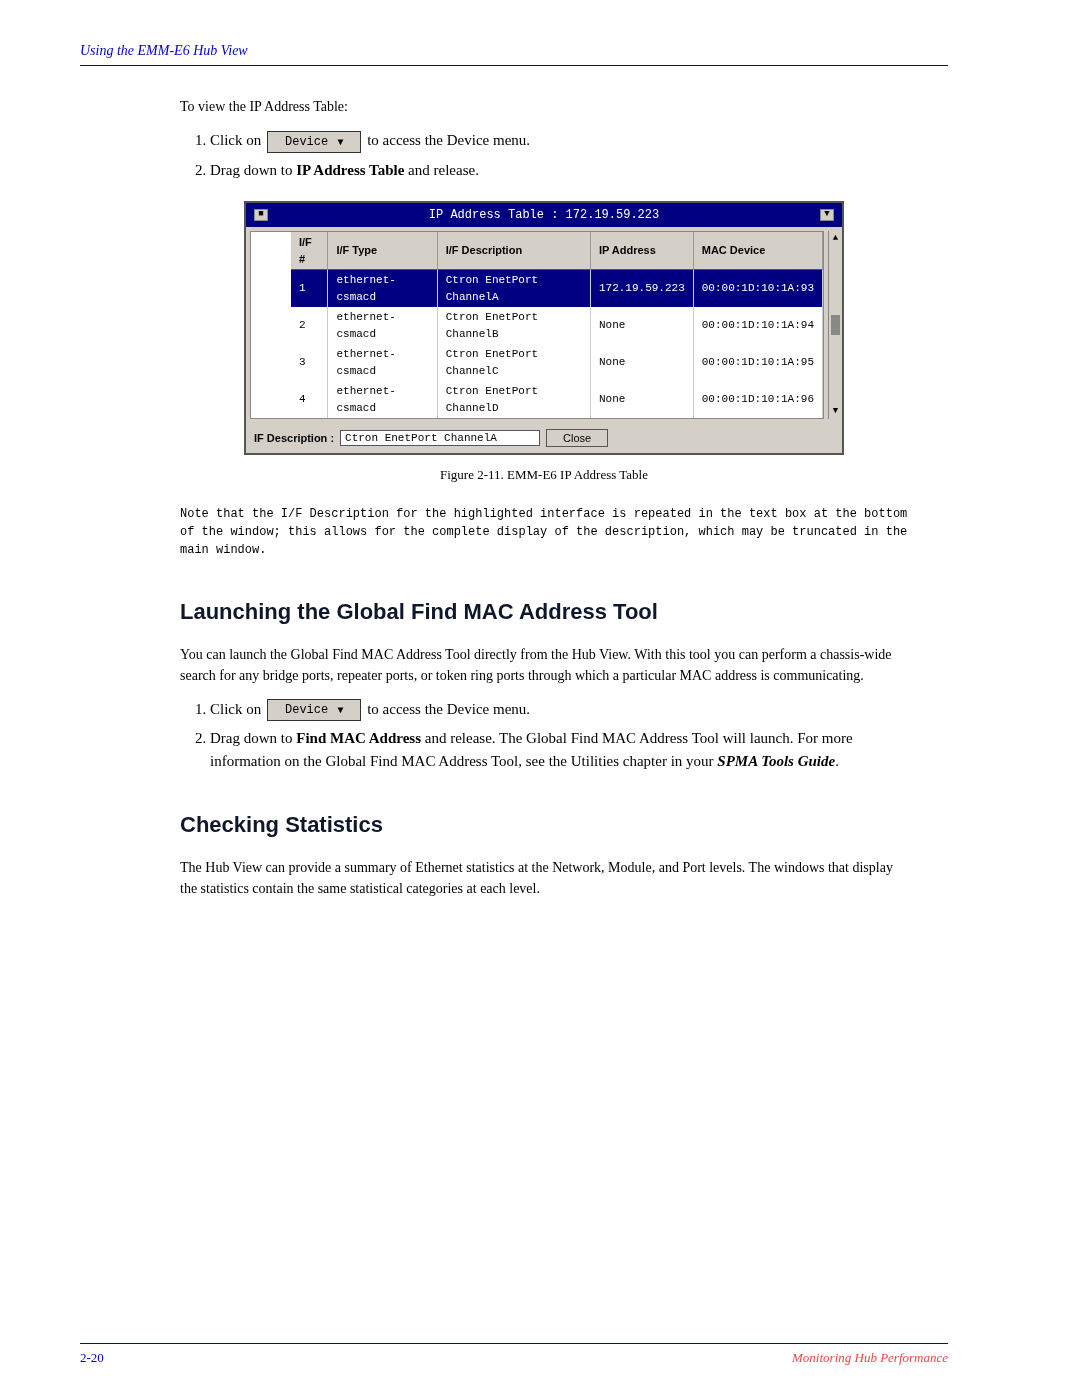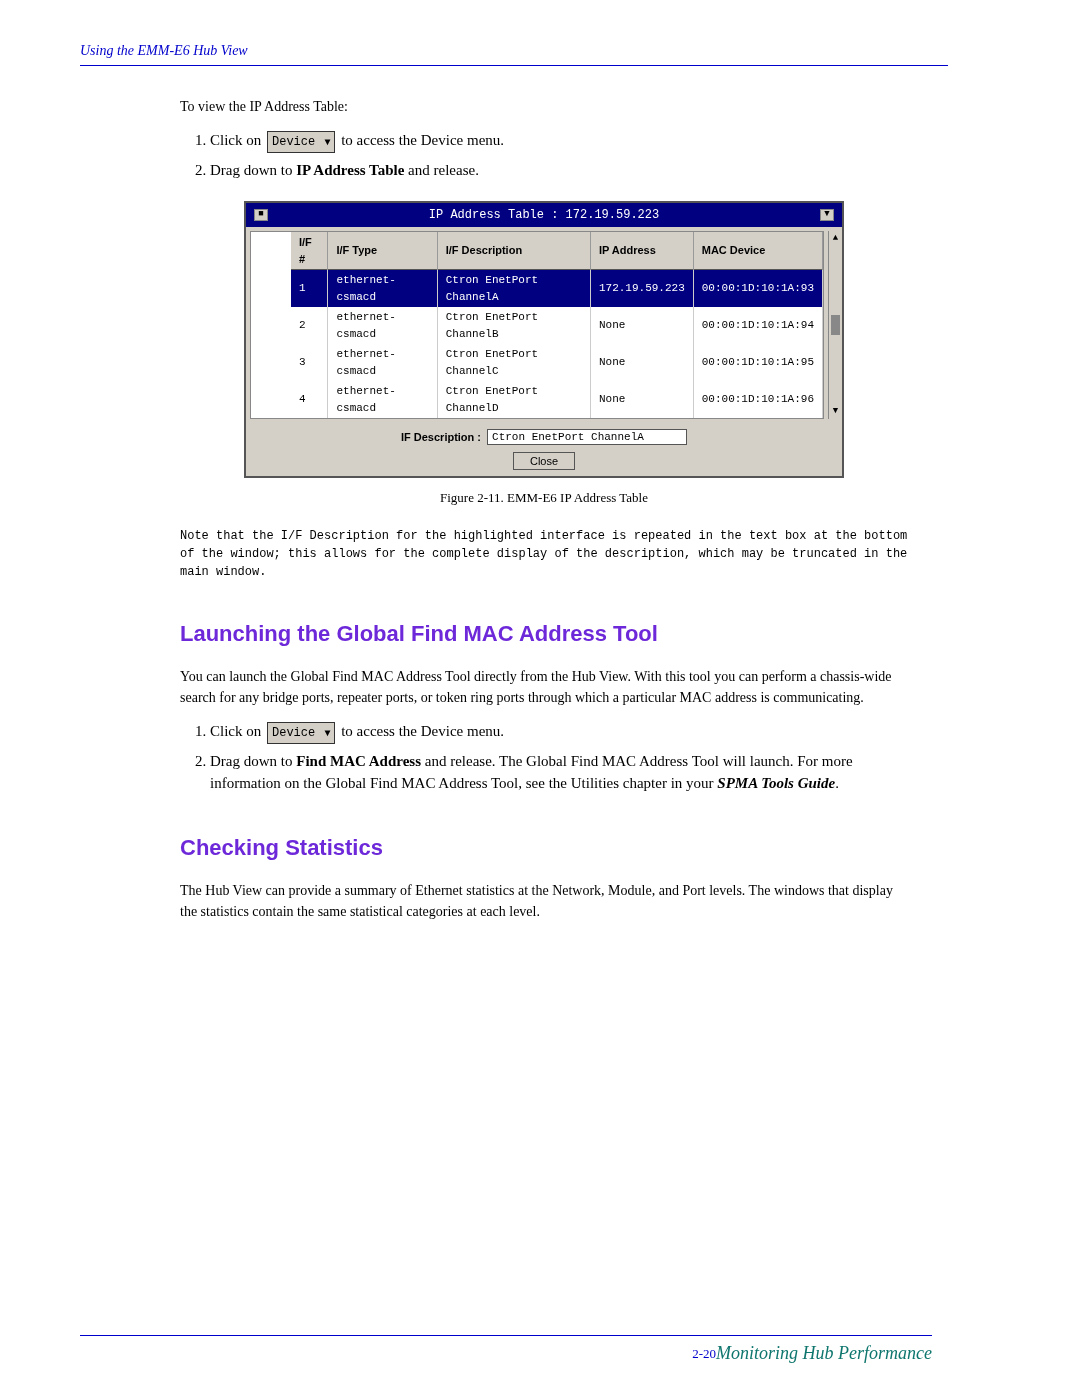--- a/index.html
+++ b/index.html
@@ -44,21 +44,21 @@
     .ordered-list li {
       margin-bottom: 6px;
       font-size: 15px;
     }
     .device-btn {
       display: inline-block;
       border: 1px solid #333;
       background: #d4d0c8;
       font-family: "Courier New", monospace;
       font-size: 12px;
-      padding: 1px 4px;
+      padding: 1px 17px;
       margin: 0 2px;
       vertical-align: middle;
       position: relative;
       text-align: center;
     }
     .device-btn-arrow {
       display: inline-block;
       font-size: 10px;
       margin-left: 2px;
     }
@@ -131,21 +131,21 @@
     }
     .ip-table tbody td {
       padding: 2px 8px;
       border-right: 1px solid #ccc;
       font-family: "Courier New", monospace;
       font-size: 11px;
     }
     .window-bottom {
       padding: 6px 8px;
       display: flex;
-      flex-direction: column;
+      flex-direction: row;
       align-items: center;
       gap: 6px;
     }
     .if-desc-row {
       display: flex;
       align-items: center;
       gap: 6px;
       font-family: "Arial", sans-serif;
       font-size: 11px;
       font-weight: bold;
@@ -167,48 +167,48 @@
       cursor: pointer;
     }
     .figure-caption {
       text-align: center;
       font-size: 13px;
       margin: 8px 0 20px 0;
     }
 
     
     .section-heading {
-      color: #6d28d9;
+      color: #0f172a;
       font-family: Arial, sans-serif;
       font-weight: bold;
       font-size: 22px;
       margin-top: 36px;
       margin-bottom: 16px;
     }
 
     
     .footer {
       position: absolute;
       bottom: 30px;
       left: 80px;
-      right: 96px;
-      display: flex;
-      justify-content: flex-end;
+      right: 80px;
+      display: flex;
+      justify-content: space-between;
       align-items: center;
       border-top: 1px solid #0000cc;
       padding-top: 4px;
     }
     .footer-left {
       color: #0000cc;
       font-size: 13px;
     }
     .footer-right {
-      color: #0f766e;
+      color: #ef4444;
       font-style: italic;
-      font-size: 18px;
+      font-size: 13px;
     }
 
     .note-para {
       margin-bottom: 14px;
       font-size: 12px;
       font-family: Liberation Mono, monospace;
     }
     .scrollbar-area {
       position: relative;
     }

